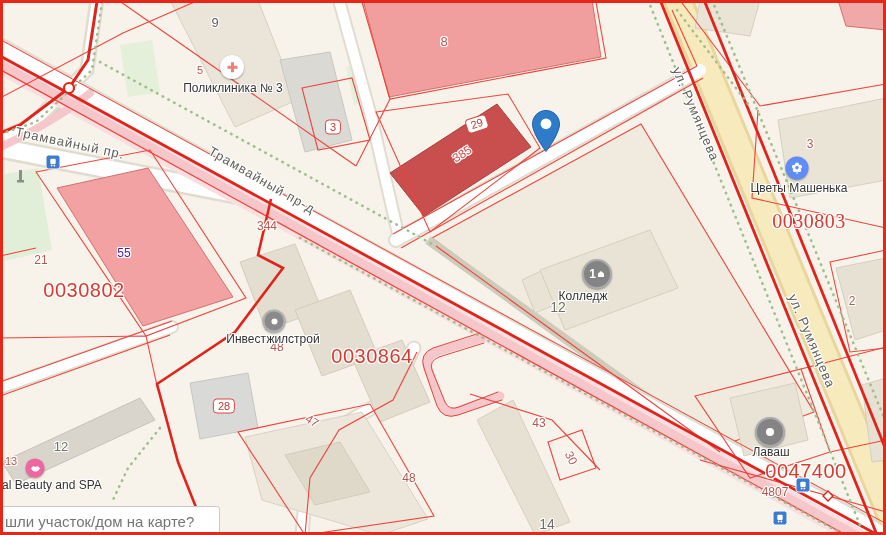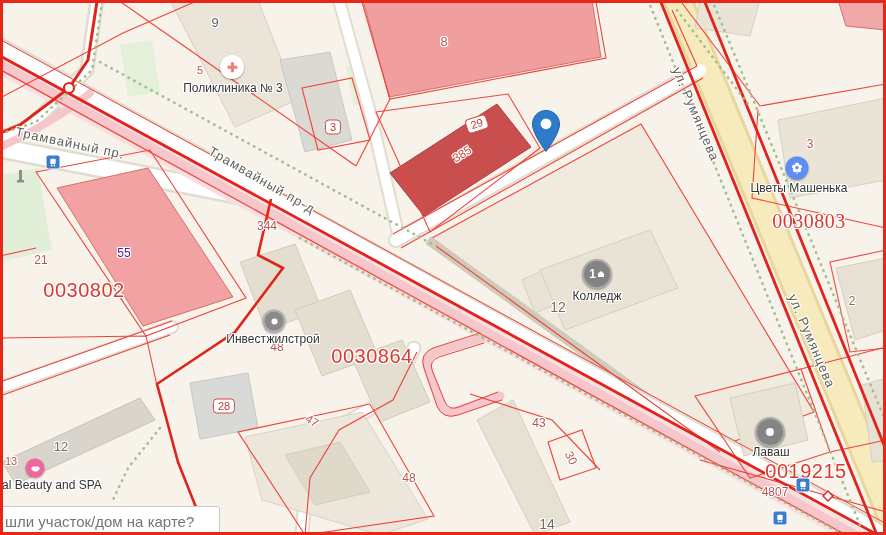--- a/index.html
+++ b/index.html
@@ -162,21 +162,21 @@
   </svg>
 
   <div class="lbl street" style="left:70px;top:143px;transform:translate(-50%,-50%) rotate(12deg);">Трамвайный пр.</div>
   <div class="lbl street" style="left:262px;top:180px;transform:translate(-50%,-50%) rotate(30deg);">Трамвайный пр-д</div>
   <div class="lbl street" style="left:696px;top:114px;transform:translate(-50%,-50%) rotate(67deg);">ул. Румянцева</div>
   <div class="lbl street" style="left:812px;top:341px;transform:translate(-50%,-50%) rotate(67deg);">ул. Румянцева</div>
 
   <div class="lbl quarter" style="left:60px;top:290px;margin-left:24px;">0030802</div>
   <div class="lbl quarter" style="left:372px;top:356px;">0030864</div>
   <div class="lbl quarter" style="left:809px;top:221px;font-family:Liberation Serif, serif;">0030803</div>
-  <div class="lbl quarter" style="left:806px;top:471px;">0019215</div>
+  <div class="lbl quarter" style="left:806px;top:471px;">0047400</div>
 
   <div class="lbl rednum" style="left:200px;top:70px;">5</div>
   <div class="lbl rednum big" style="left:444px;top:41px;color:#c2554e;font-size:13px;">8</div>
   <div class="lbl rednum big" style="left:41px;top:260px;">21</div>
   <div class="lbl rednum big" style="left:124px;top:253px;color:#4c1d95;">55</div>
   <div class="lbl rednum big" style="left:227px;top:226px;margin-left:40px;">344</div>
   <div class="lbl rednum big" style="left:277px;top:347px;">48</div>
   <div class="lbl rednum big" style="left:409px;top:478px;">48</div>
   <div class="lbl rednum big" style="left:539px;top:423px;">43</div>
   <div class="lbl rednum big" style="left:312px;top:421px;transform:translate(-50%,-50%) rotate(33deg);">47</div>
@@ -246,21 +246,21 @@
   </div>
   <div class="tram-stop" style="left:780px;top:518px;">
     <svg width="9" height="10" viewBox="0 0 12 12" fill="#fff">
         <rect x="2.4" y="1" width="7.2" height="7" rx="1.4"></rect>
         <circle cx="4.2" cy="10" r="1.2"></circle>
         <circle cx="7.8" cy="10" r="1.2"></circle>
       </svg>
   </div>
 
   <div class="lbl poi-l" style="left:233px;top:88px;">Поликлиника № 3</div>
-  <div class="lbl poi-l" style="left:597px;top:296px;">Колледж</div>
+  <div class="lbl poi-l" style="left:583px;top:296px;">Колледж</div>
   <div class="lbl poi-l" style="left:273px;top:339px;">Инвестжилстрой</div>
   <div class="lbl poi-l" style="left:771px;top:452px;">Лаваш</div>
   <div class="lbl poi-l" style="left:799px;top:188px;">Цветы Машенька</div>
   <div class="lbl poi-l" style="left:-4px;top:485px;transform:translate(0,-50%);">cal Beauty and SPA</div>
 
   <div class="pin">
     <svg width="32" height="44" viewBox="0 0 32 44">
       <path d="M16 1.5 C8.3 1.5 2.5 7.5 2.5 15.2 C2.5 25 16 42.5 16 42.5 C16 42.5 29.5 25 29.5 15.2 C29.5 7.5 23.7 1.5 16 1.5 Z" fill="#2e7cc9" stroke="#1f62a8" stroke-width="1"></path>
       <circle cx="16" cy="14.8" r="5.4" fill="#fff"></circle>
     </svg>

